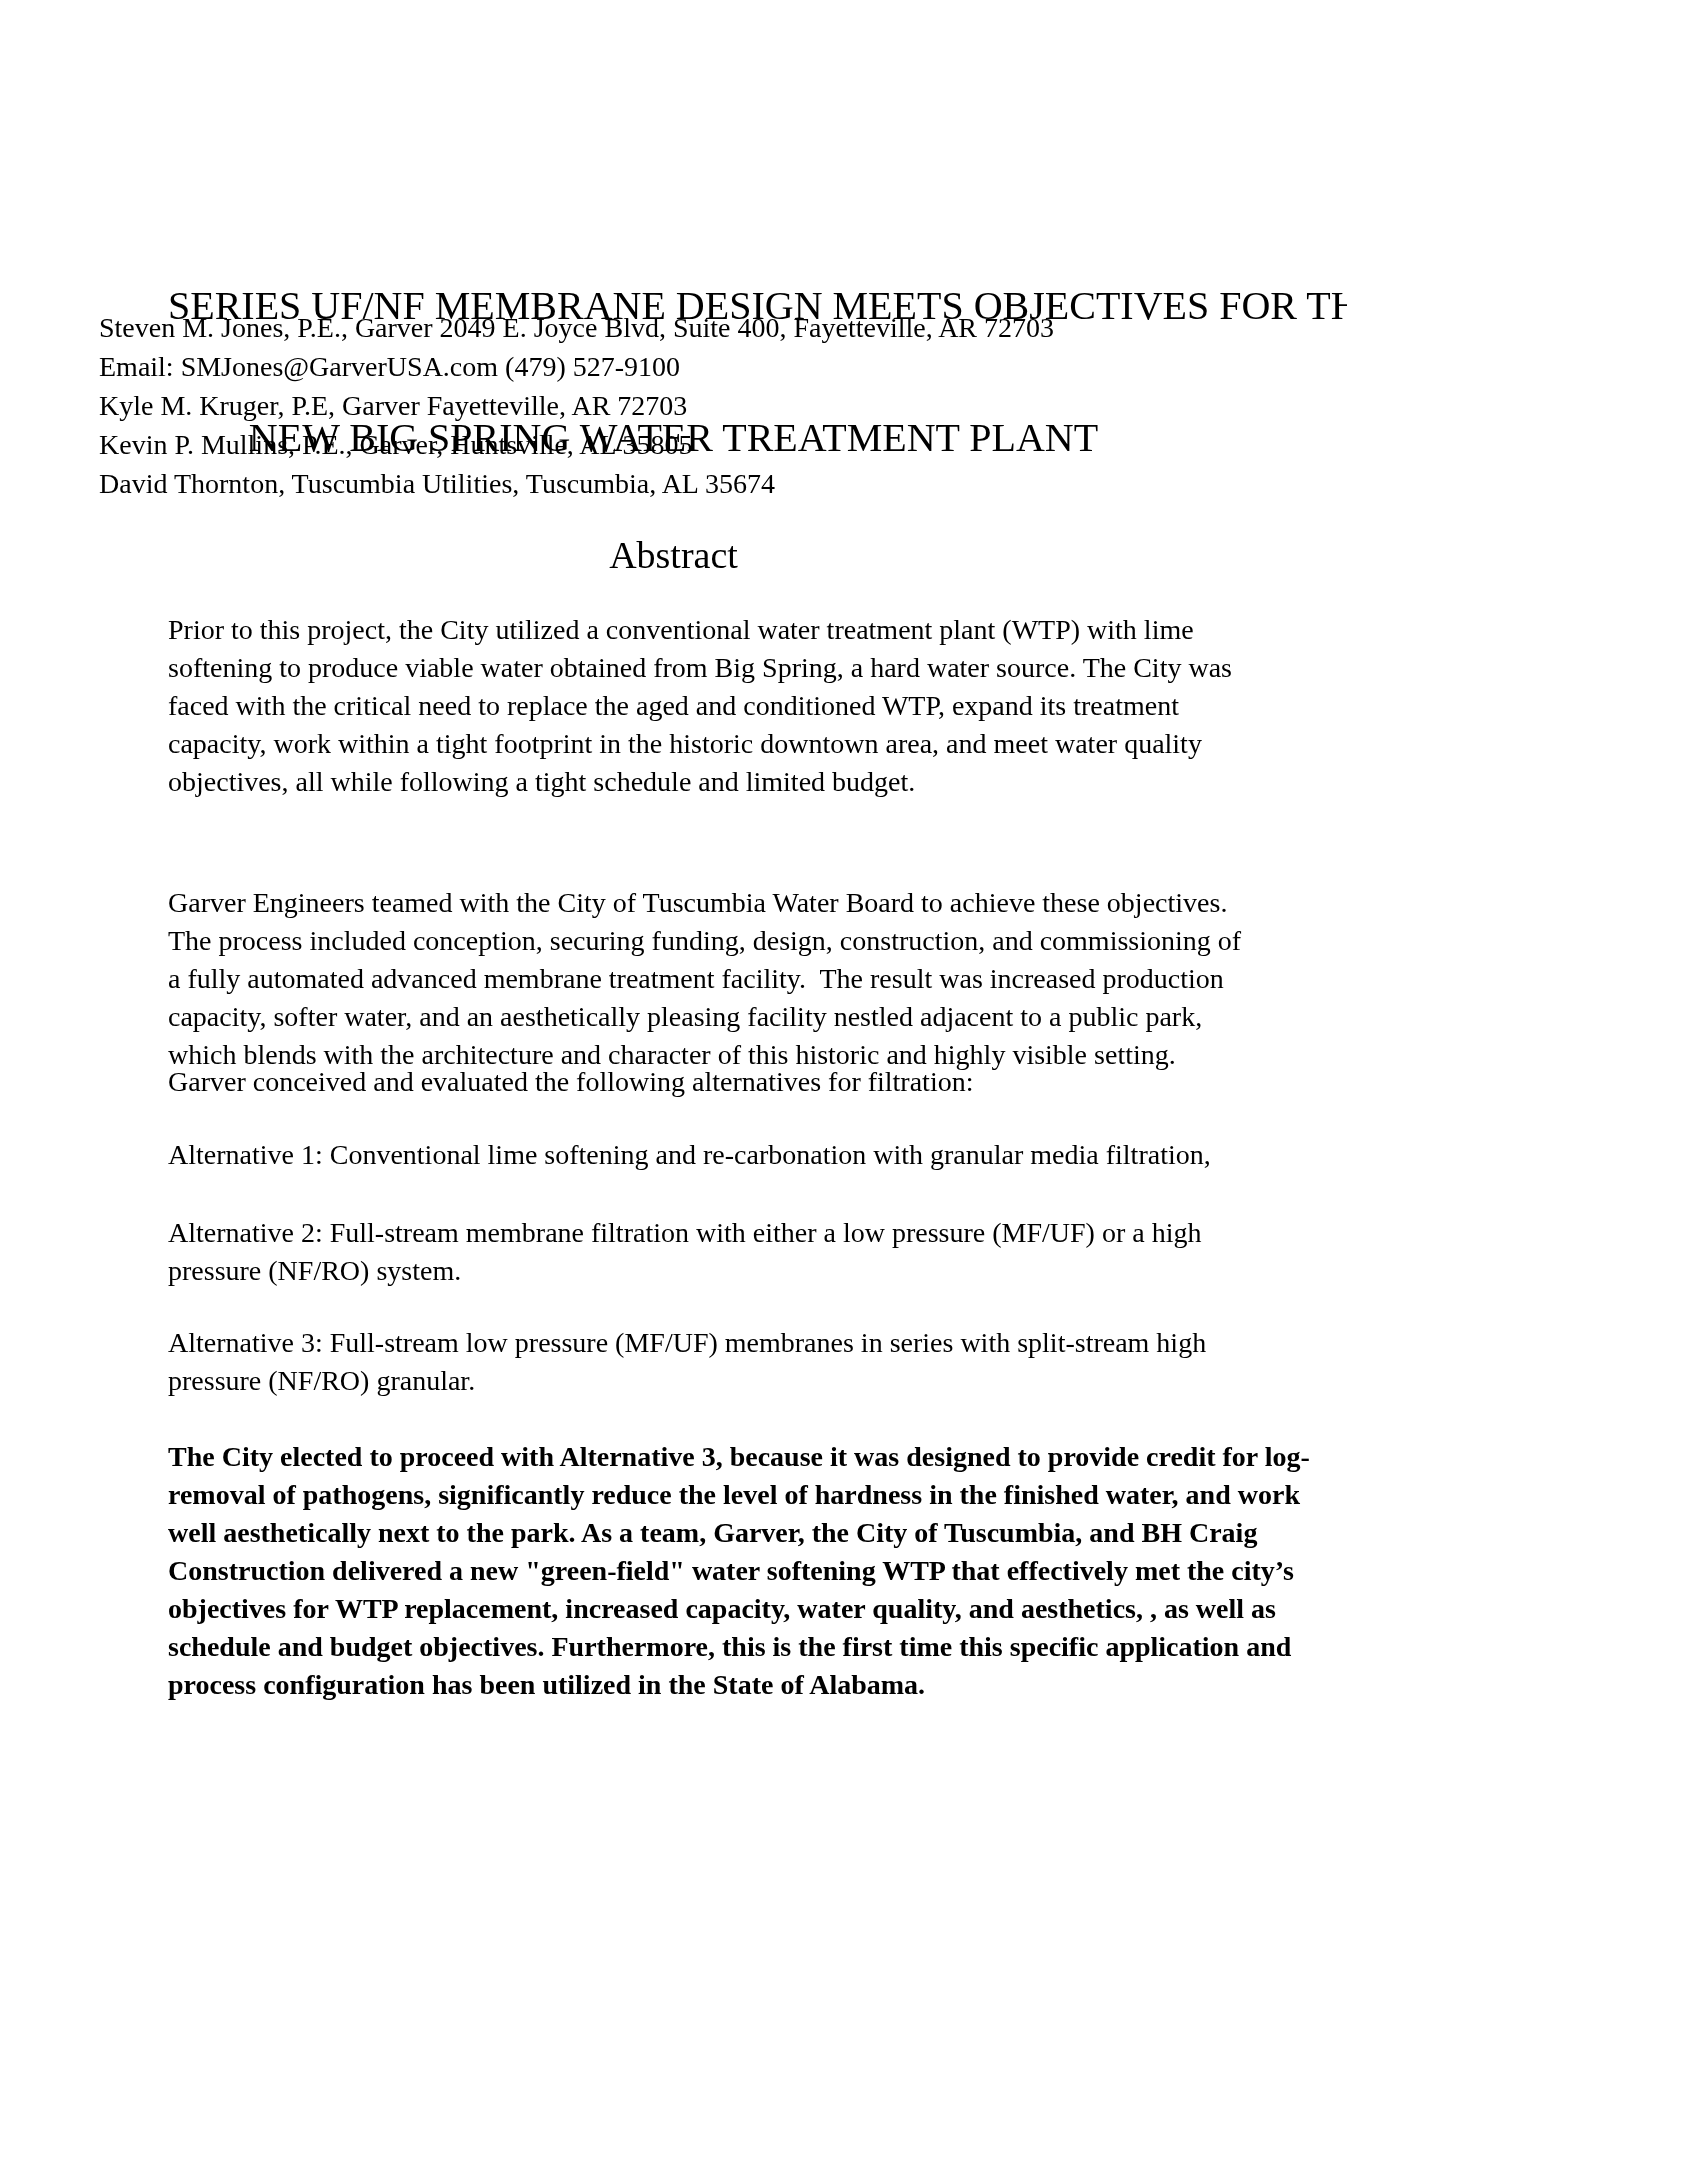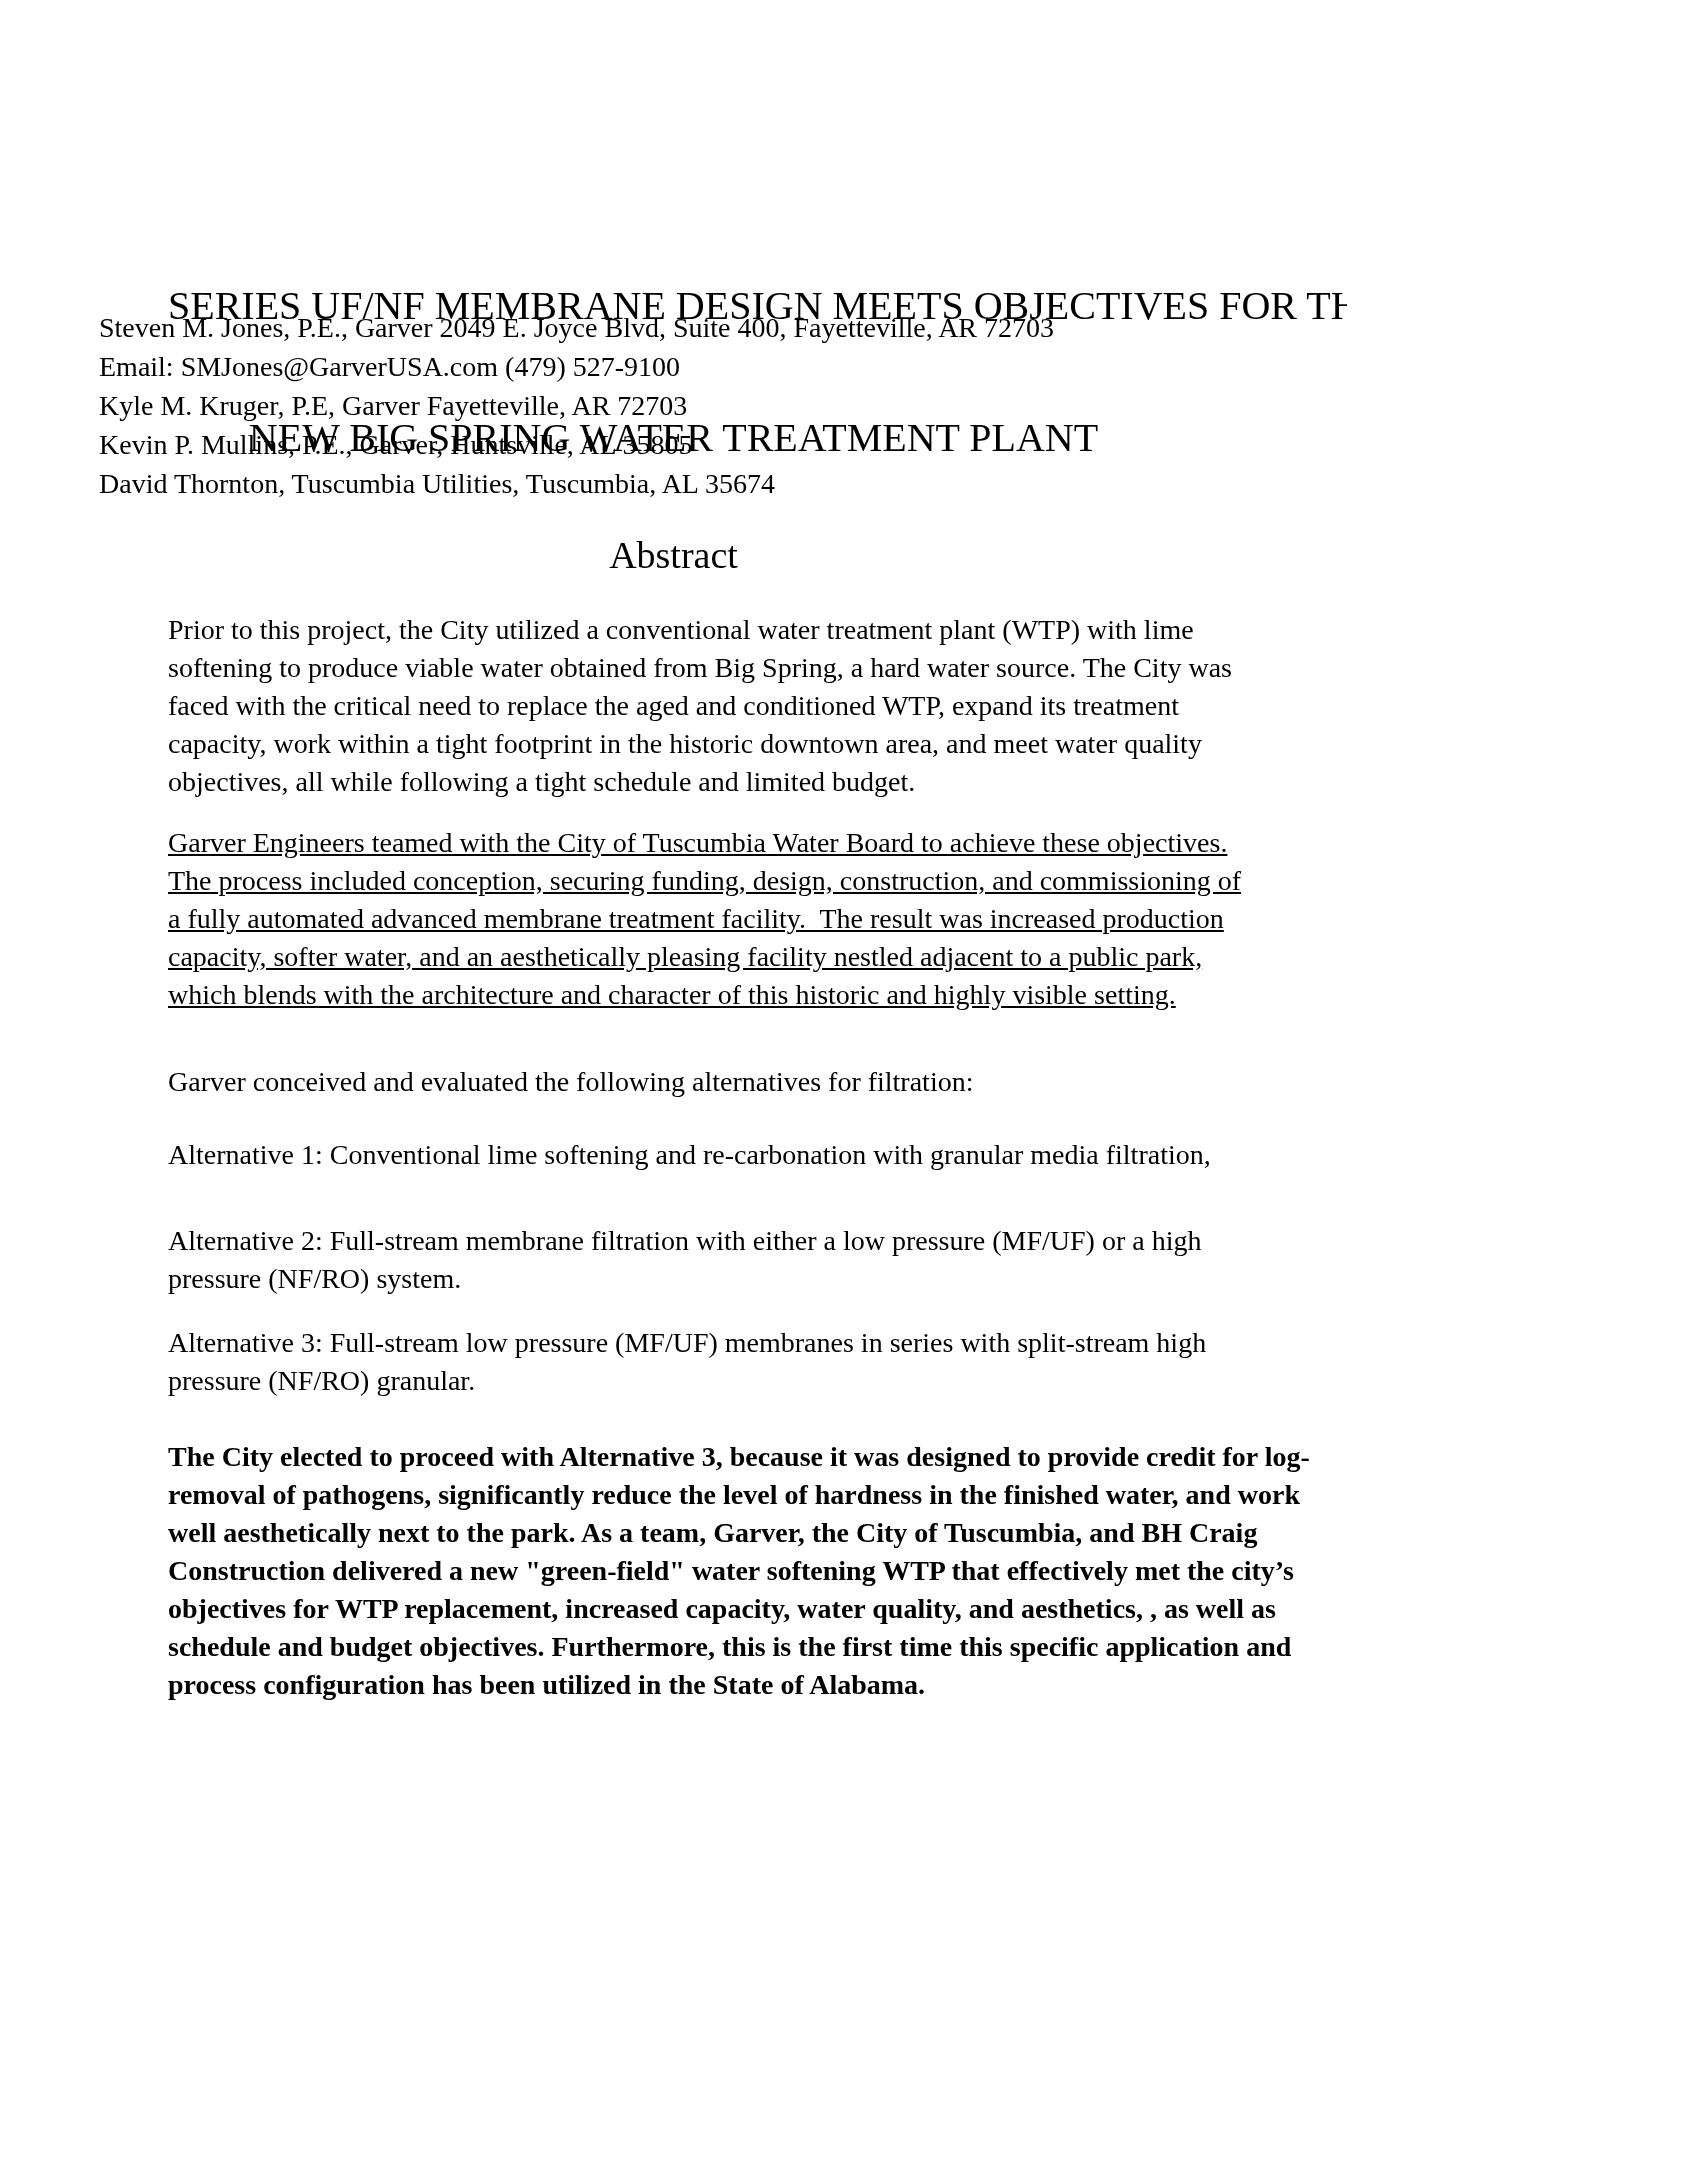--- a/index.html
+++ b/index.html
@@ -48,24 +48,24 @@
   .para {
     position: absolute;
     left: 168px;
     right: 119px;
     font-size: 28px;
     line-height: 38px;
     text-align: left;
     white-space: pre;
   }
   .p1 { top: 611px; }
-  .p2 { top: 824px; text-decoration: underline; }
+  .p2 { top: 884px; }
   .p3 { top: 1063px; }
   .p4 { top: 1136px; }
-  .p5 { top: 1214px; margin-top: 8px; }
+  .p5 { top: 1214px; }
   .p6 { top: 1324px; }
   .p7 { top: 1438px; font-weight: bold; }
 </style>
 </head>
 <body>
 
 <div class="page">
 
   <div class="doc-title">
     <div>SERIES UF/NF MEMBRANE DESIGN MEETS OBJECTIVES FOR THE</div>

